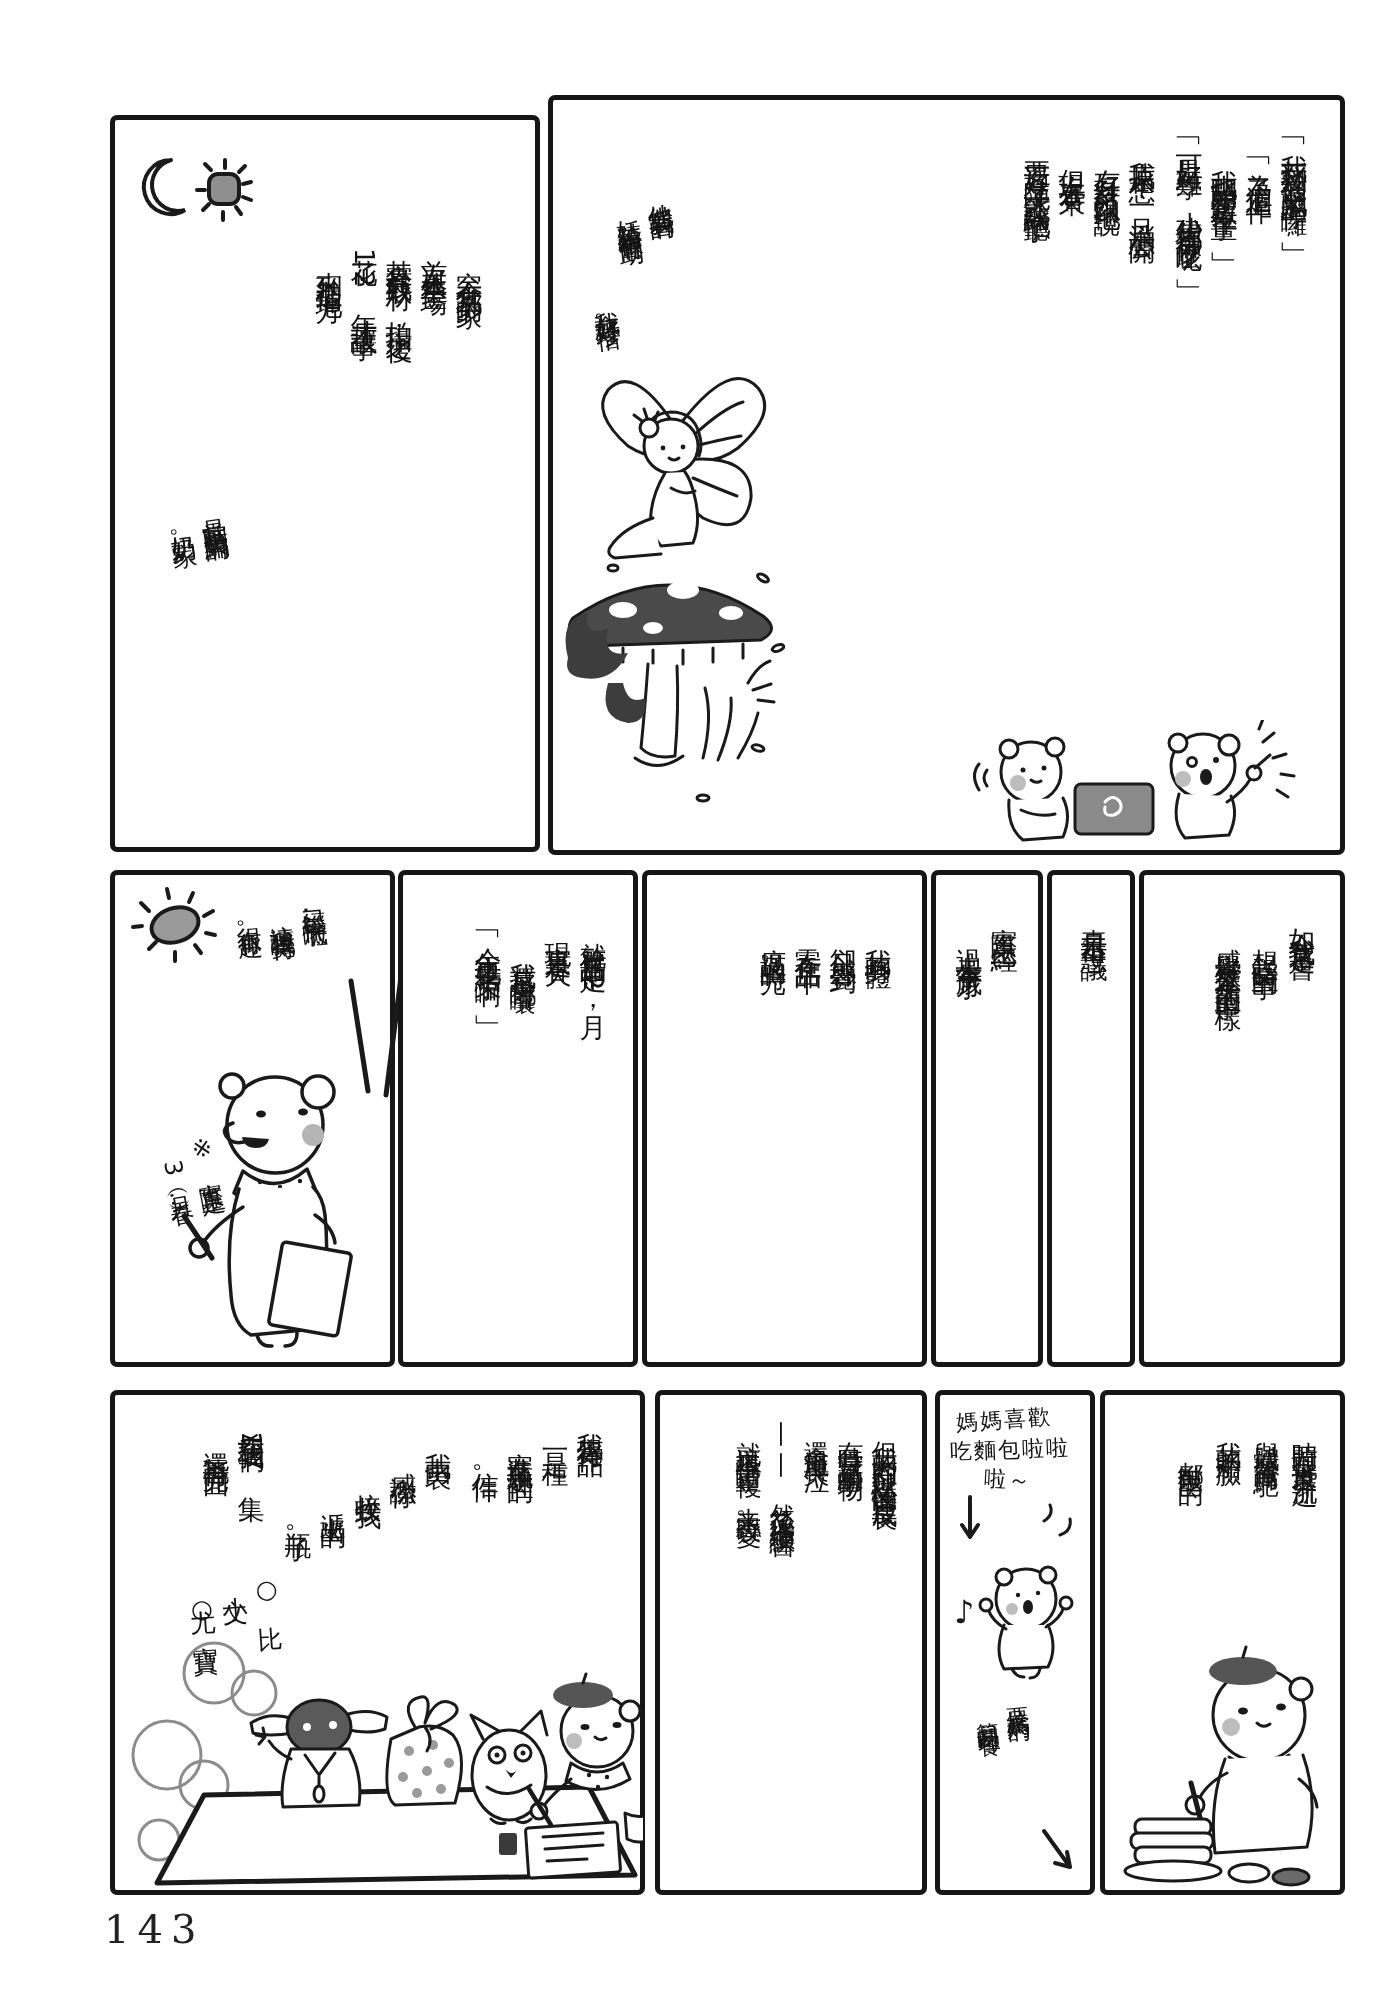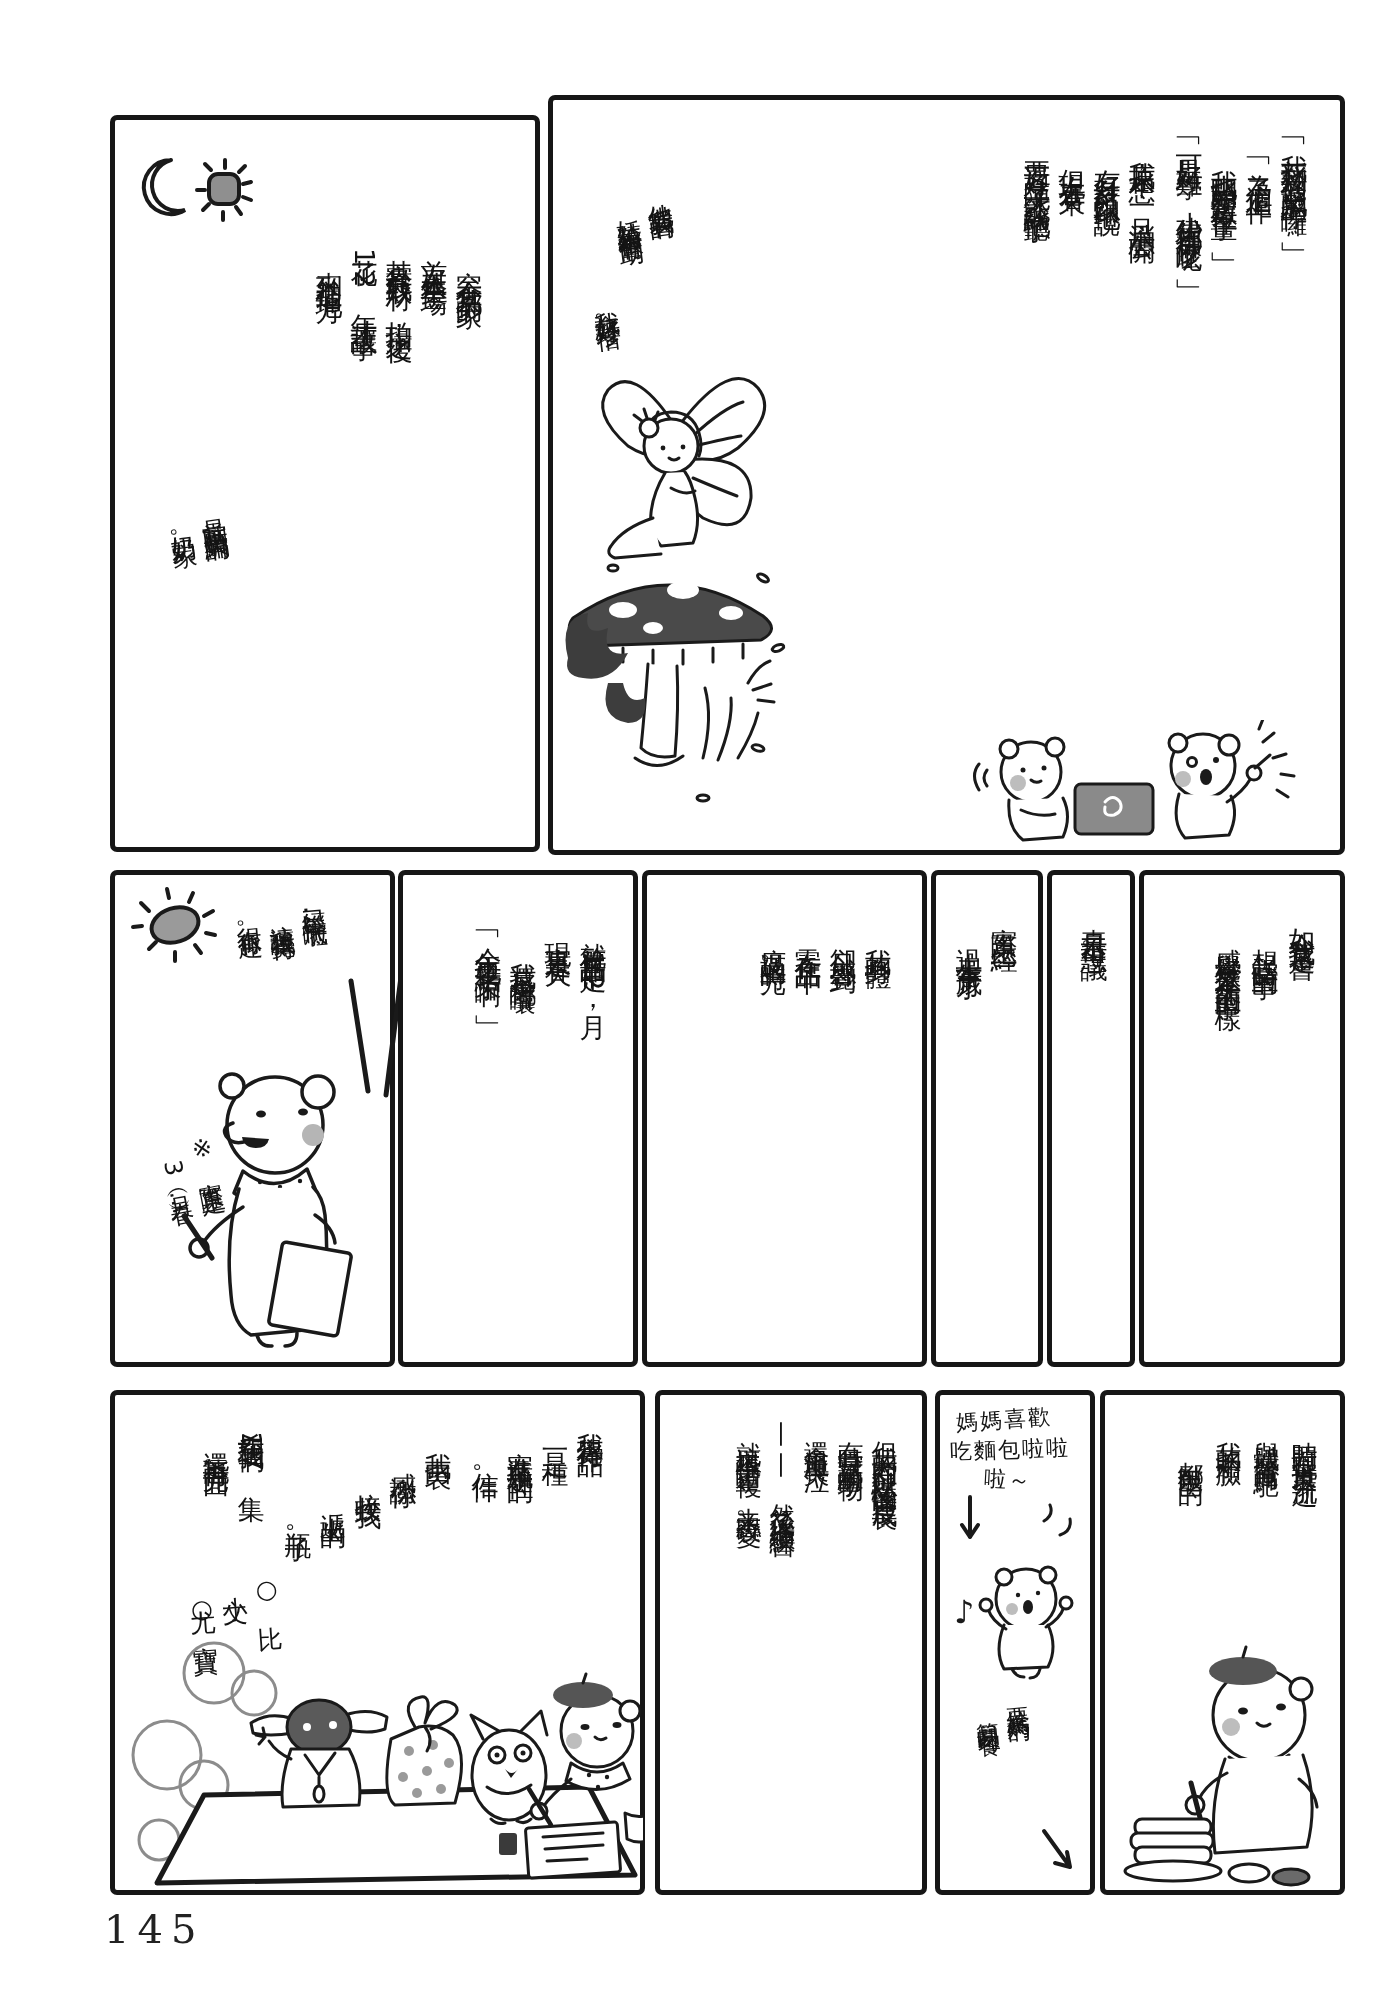--- a/index.html
+++ b/index.html
@@ -382,15 +382,15 @@
         <rect x="16" y="186" width="76" height="16" rx="7" fill="#fff"></rect>
         <rect x="12" y="200" width="82" height="16" rx="7" fill="#fff"></rect>
         <rect x="16" y="214" width="76" height="16" rx="7" fill="#fff"></rect>
         <ellipse cx="54" cy="238" rx="48" ry="10" fill="#fff"></ellipse>
         <ellipse cx="130" cy="240" rx="20" ry="9" fill="#fff"></ellipse>
         <ellipse cx="172" cy="244" rx="18" ry="8" fill="#6a6a6a"></ellipse>
       </g>
     </svg>
   </div>
 
-  <div class="pageno">145</div>
+  <div class="pageno">143</div>
 
 </div>
 
 </body></html>

